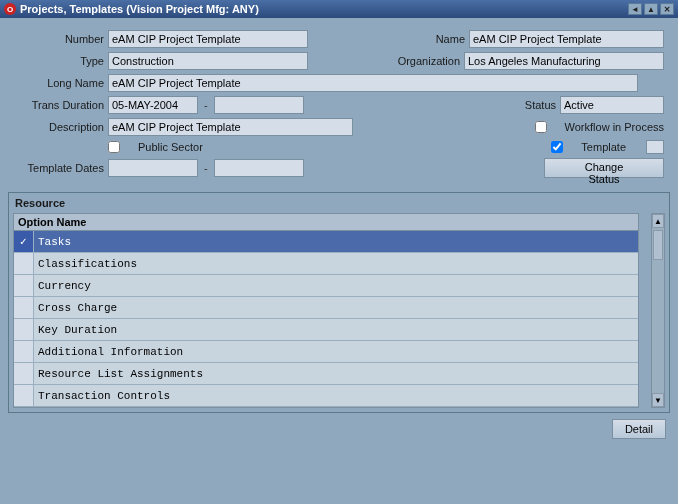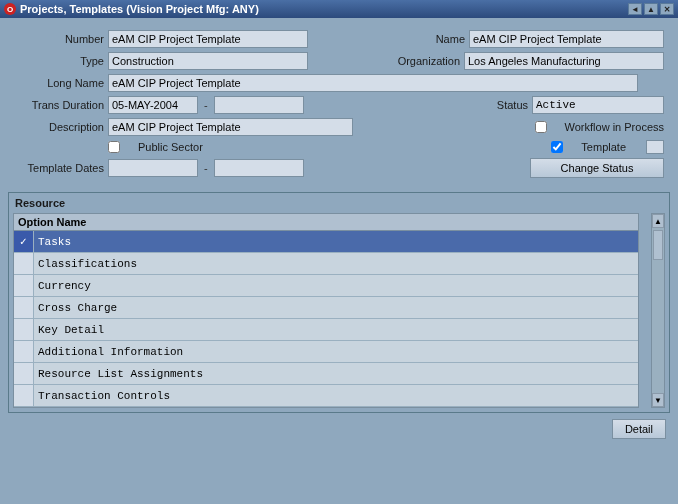--- a/index.html
+++ b/index.html
@@ -90,21 +90,21 @@
       font-size: 11px;
       color: #000;
       outline: none;
     }
 
     .input-wide { width: 200px; }
     .input-full { width: 530px; }
     .input-name { width: 195px; }
     .input-org { width: 200px; }
     .input-date { width: 90px; }
-    .input-status { width: 132px; font-family: Liberation Mono, monospace; }
+    .input-status { width: 104px; }
     .input-desc { width: 245px; }
 
     .separator {
       color: #333;
       font-size: 11px;
       padding: 0 2px;
     }
 
     
     .checkbox-row {
@@ -245,21 +245,21 @@
     }
 
     .change-status-btn {
       background: linear-gradient(to bottom, #d4dde8, #b8c8d8);
       border: 1px solid #7a8fa0;
       padding: 2px 26px;
       font-size: 11px;
       cursor: pointer;
       height: 20px;
       color: #000;
-      width: 134px;
+      width: 120px;
     }
 
     .template-extra-box {
       width: 18px;
       height: 14px;
       background: #d4dde8;
       border: 1px solid #7a8fa0;
       margin-left: 2px;
     }
   </style>
@@ -367,21 +367,21 @@
             <div class="options-item">
               <div class="item-checkbox"></div>
               <div class="item-label">Currency</div>
             </div>
             <div class="options-item">
               <div class="item-checkbox"></div>
               <div class="item-label">Cross Charge</div>
             </div>
             <div class="options-item">
               <div class="item-checkbox"></div>
-              <div class="item-label">Key Detail</div>
+              <div class="item-label">Key Duration</div>
             </div>
             <div class="options-item">
               <div class="item-checkbox"></div>
               <div class="item-label">Additional Information</div>
             </div>
             <div class="options-item">
               <div class="item-checkbox"></div>
               <div class="item-label">Resource List Assignments</div>
             </div>
             <div class="options-item">

